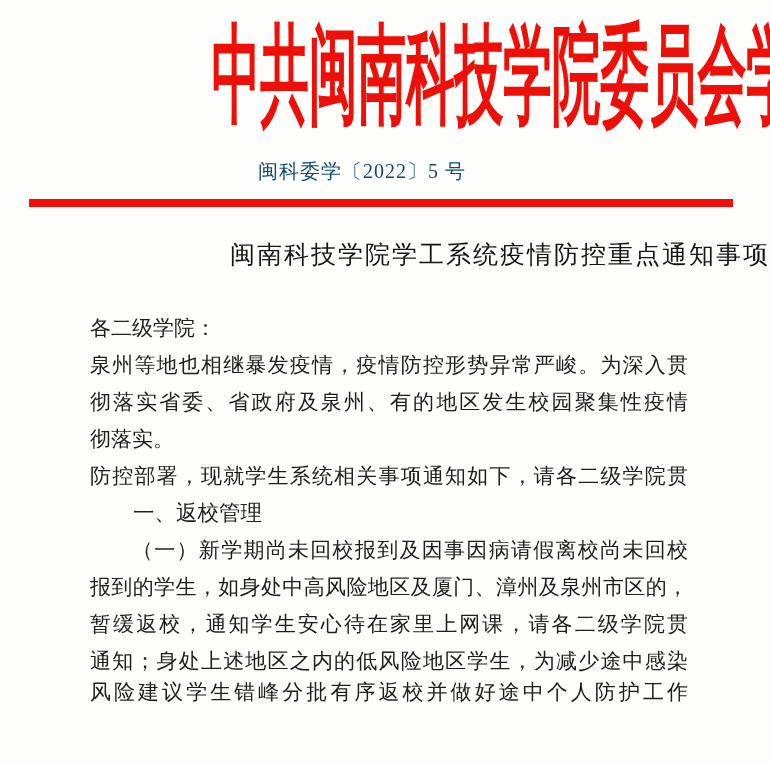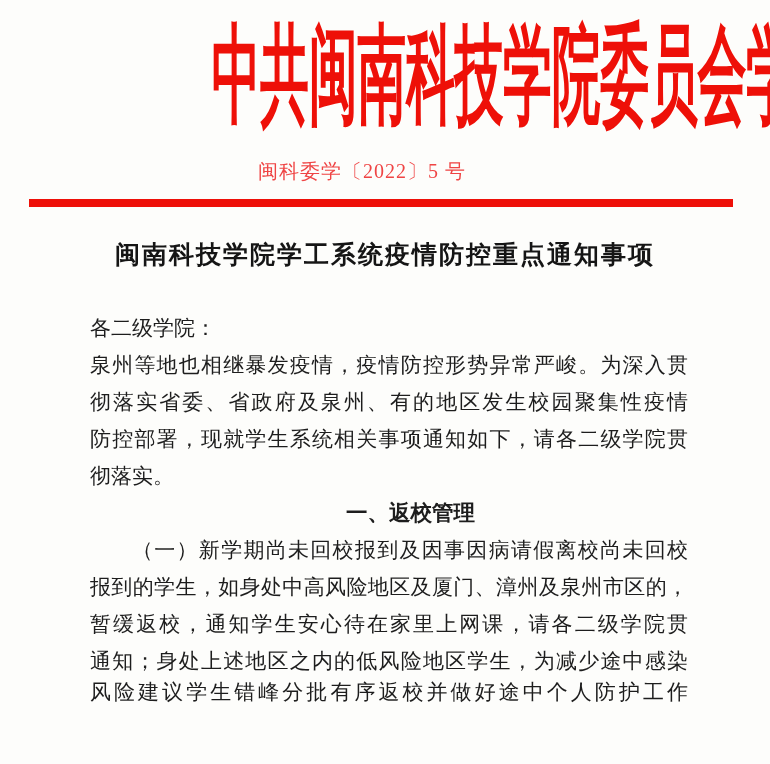--- a/index.html
+++ b/index.html
@@ -18,63 +18,63 @@
     transform:scaleX(0.45); transform-origin:50% 0;
   }
   .org-title {
     font-size:108px; line-height:108px; font-weight:900;
     color:var(--header_red, #ee1008);
     letter-spacing:0;
   }
   .doc-number {
     position:absolute; top:158px; left:0; width:724px;
     text-align:center; font-size:20px; letter-spacing:1px;
-    color:#ef4444;
+    color:#0c4a6e;
   }
   .red-rule {
     position:absolute; top:199px; left:29px; width:704px; height:8px;
     background:var(--header_red, #ee1008);
   }
   .doc-title {
     position:absolute; top:238px; left:0; width:770px;
-    text-align:center; font-size:25px; font-weight:bold;
+    text-align:right; font-size:25px; font-weight:normal;
     letter-spacing:2px; color:#151515;
   }
   .body-text {
     position:absolute; top:310px; left:90px; width:598px;
     font-size:21px;
   }
   .line {
     height:37px; line-height:37px; overflow:hidden;
   }
   .j   { text-align:justify; text-align-last:justify; }
   .ind { text-indent:2em; }
-  .bold { font-weight:bold; font-size:21.5px;text-align:center; }
+  .bold { font-weight:normal; font-size:21.5px; }
   .clipped { margin-top:-6px; } 
 </style>
 </head>
 <body>
 
 <div class="org-title-wrap">
   <span class="org-title">中共闽南科技学院委员会学生工作部</span>
 </div>
 
 <div class="doc-number">闽科委学〔2022〕5 号</div>
 
 <div class="red-rule"></div>
 
 <div class="doc-title">闽南科技学院学工系统疫情防控重点通知事项</div>
 
 <div class="body-text">
   <div class="line">各二级学院：</div>
 
   <div class="line j">泉州等地也相继暴发疫情，疫情防控形势异常严峻。为深入贯</div>
   <div class="line j">彻落实省委、省政府及泉州、有的地区发生校园聚集性疫情</div>
+  <div class="line">彻落实。</div>
   <div class="line j">防控部署，现就学生系统相关事项通知如下，请各二级学院贯</div>
-  <div class="line">彻落实。</div>
 
   <div class="line bold ind">一、返校管理</div>
 
   <div class="line j ind">（一）新学期尚未回校报到及因事因病请假离校尚未回校</div>
   <div class="line j">报到的学生，如身处中高风险地区及厦门、漳州及泉州市区的，</div>
   <div class="line j">暂缓返校，通知学生安心待在家里上网课，请各二级学院贯</div>
   <div class="line j">通知；身处上述地区之内的低风险地区学生，为减少途中感染</div>
   <div class="line j clipped">风险建议学生错峰分批有序返校并做好途中个人防护工作</div>
 </div>
 

